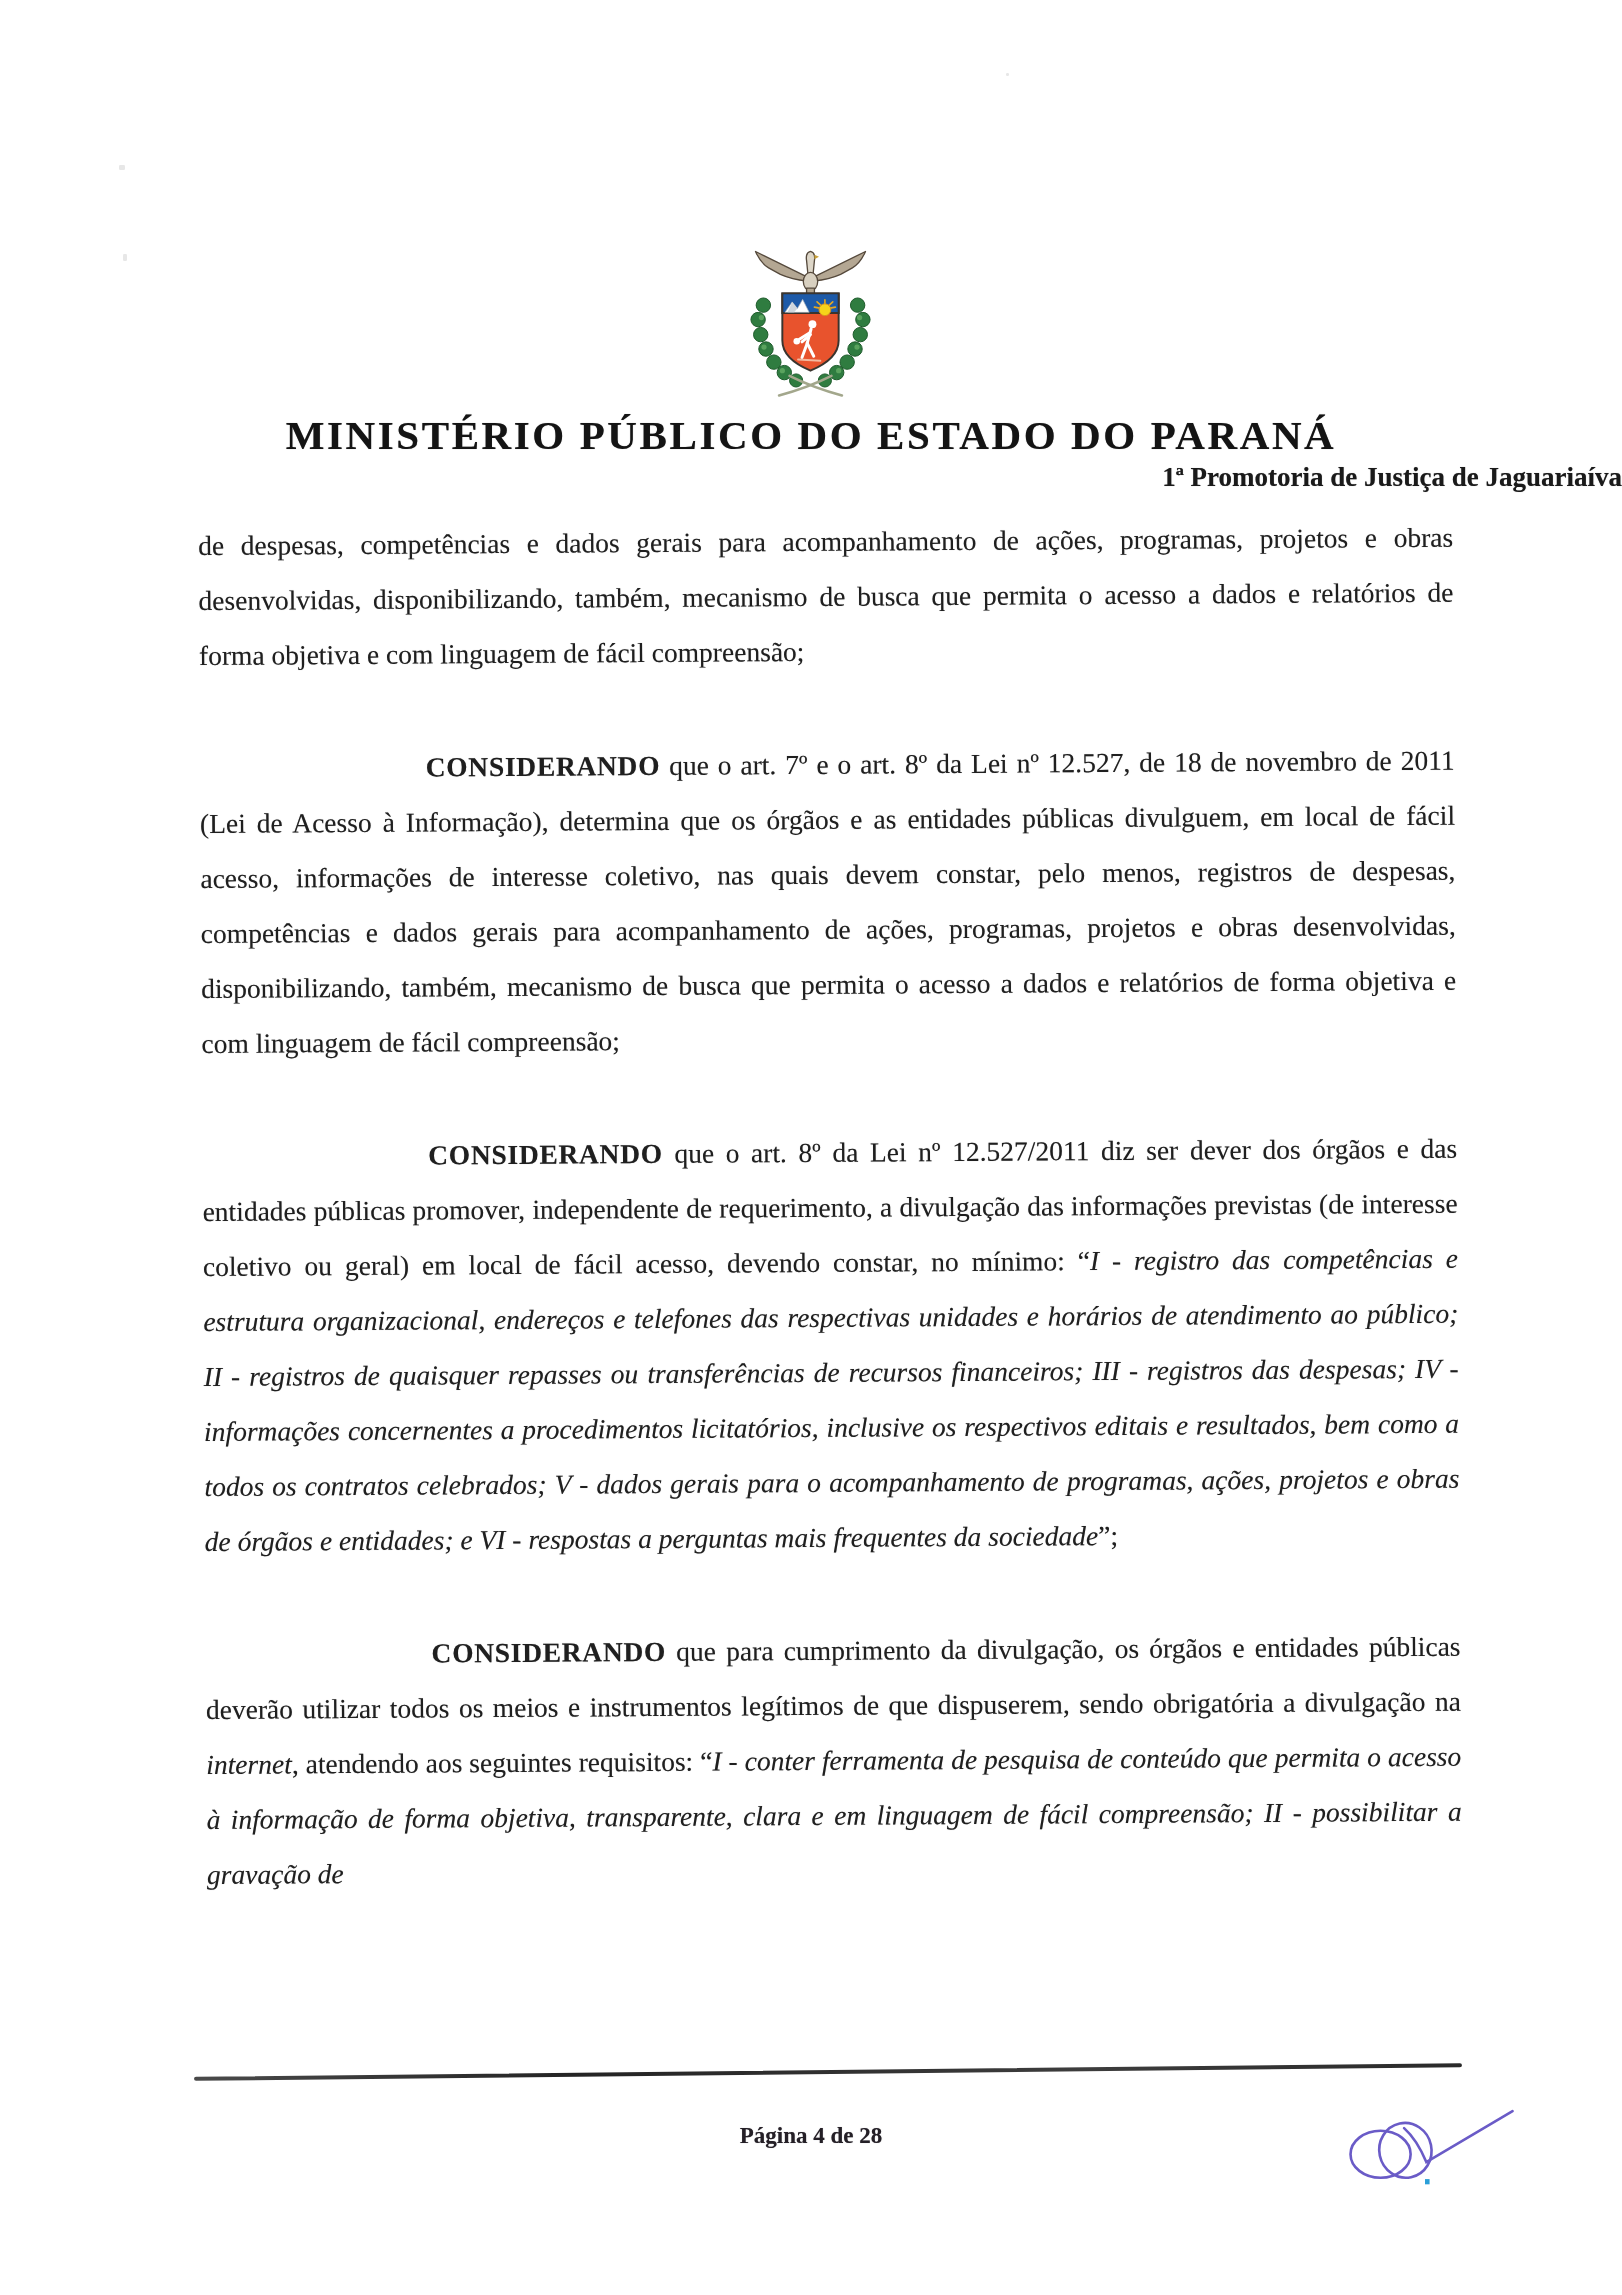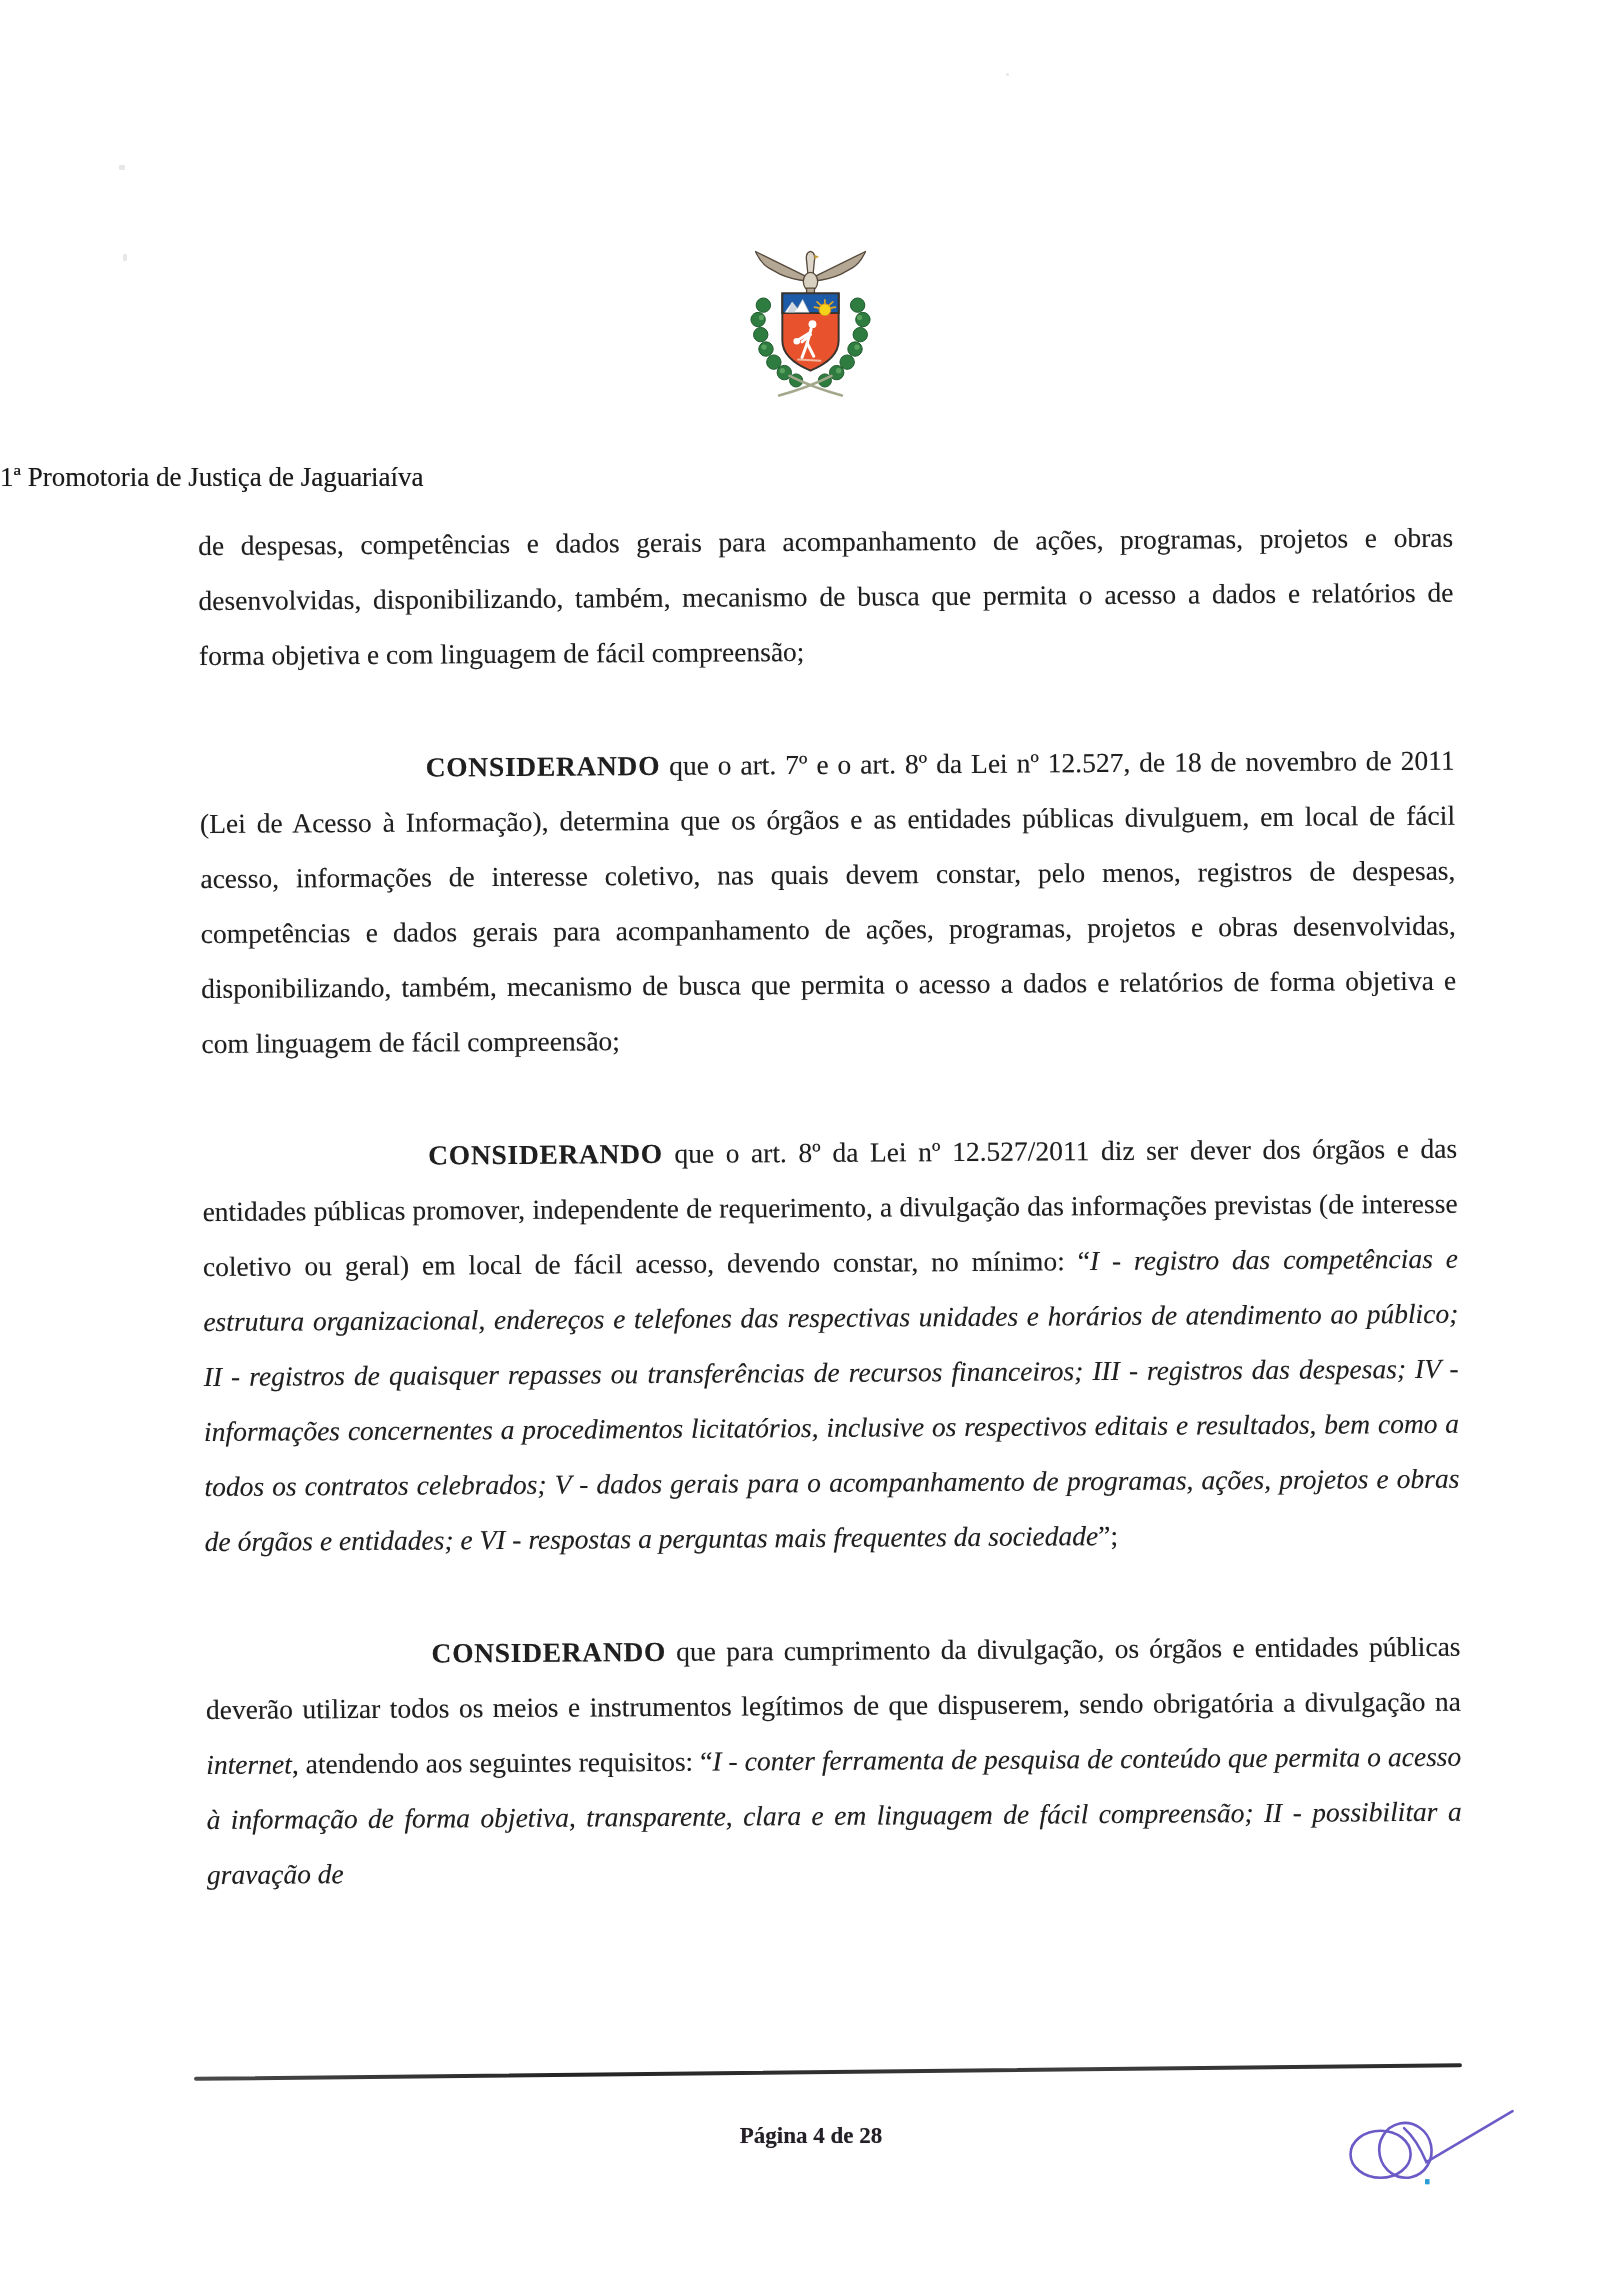--- a/index.html
+++ b/index.html
@@ -18,22 +18,22 @@
     text-align:center;
     font-weight:bold;
     font-size:41px;
     letter-spacing:2.6px;
     color:#141414;
     text-shadow:0 0 0.7px rgba(20,20,20,.55);
     white-space:nowrap;
   }
   .doc-subtitle{
     position:absolute;left:0;right:0;top:462px;
-    text-align:left;
-    font-weight:normal;
+    text-align:right;
+    font-weight:bold;
     font-size:27px;
     color:#1a1a1a;
     text-shadow:0 0 0.7px rgba(20,20,20,.5);
   }
   .body-text{
     position:absolute;left:198px;top:518px;width:1255px;
     font-size:27.5px;
     line-height:55px;
     text-align:justify;
     transform:rotate(-0.38deg);
@@ -130,20 +130,21 @@
         <path d="M106,143 L93,154"></path>
         <path d="M101,156 L93,178"></path>
         <path d="M101,156 L111,176"></path>
       </g>
       <circle cx="109" cy="127" r="6" fill="#ffffff"></circle>
       <circle cx="85" cy="153" r="5" fill="#ffffff"></circle>
       <path d="M87,181 L121,183" stroke="#f2b9a0" stroke-width="3" stroke-linecap="round"></path>
     </g>
   </svg>
 
+  <div class="doc-title">MINISTÉRIO PÚBLICO DO ESTADO DO PARANÁ</div>
   <div class="doc-subtitle">1ª Promotoria de Justiça de Jaguariaíva</div>
 
   <div class="body-text">
       <p class=""><span>de despesas, competências e dados gerais para acompanhamento de ações, programas, projetos e obras desenvolvidas, disponibilizando, também, mecanismo de busca que permita o acesso a dados e relatórios de forma objetiva e com linguagem de fácil compreensão;</span></p>
       <p class="indent"><span class="b">CONSIDERANDO</span><span> que o art. 7º e o art. 8º da Lei nº 12.527, de 18 de novembro de 2011 (Lei de Acesso à Informação), determina que os órgãos e as entidades públicas divulguem, em local de fácil acesso, informações de interesse coletivo, nas quais devem constar, pelo menos, registros de despesas, competências e dados gerais para acompanhamento de ações, programas, projetos e obras desenvolvidas, disponibilizando, também, mecanismo de busca que permita o acesso a dados e relatórios de forma objetiva e com linguagem de fácil compreensão;</span></p>
       <p class="indent"><span class="b">CONSIDERANDO</span><span> que o art. 8º da Lei nº 12.527/2011 diz ser dever dos órgãos e das entidades públicas promover, independente de requerimento, a divulgação das informações previstas (de interesse coletivo ou geral) em local de fácil acesso, devendo constar, no mínimo: “</span><span class="i">I - registro das competências e estrutura organizacional, endereços e telefones das respectivas unidades e horários de atendimento ao público; II - registros de quaisquer repasses ou transferências de recursos financeiros; III - registros das despesas; IV - informações concernentes a procedimentos licitatórios, inclusive os respectivos editais e resultados, bem como a todos os contratos celebrados; V - dados gerais para o acompanhamento de programas, ações, projetos e obras de órgãos e entidades; e VI - respostas a perguntas mais frequentes da sociedade</span><span>”;</span></p>
       <p class="indent"><span class="b">CONSIDERANDO</span><span> que para cumprimento da divulgação, os órgãos e entidades públicas deverão utilizar todos os meios e instrumentos legítimos de que dispuserem, sendo obrigatória a divulgação na </span><span class="i">internet</span><span>, atendendo aos seguintes requisitos: “</span><span class="i">I - conter ferramenta de pesquisa de conteúdo que permita o acesso à informação de forma objetiva, transparente, clara e em linguagem de fácil compreensão; II - possibilitar a gravação de</span></p>
     </div>
 
   <div class="footer-rule"></div>

